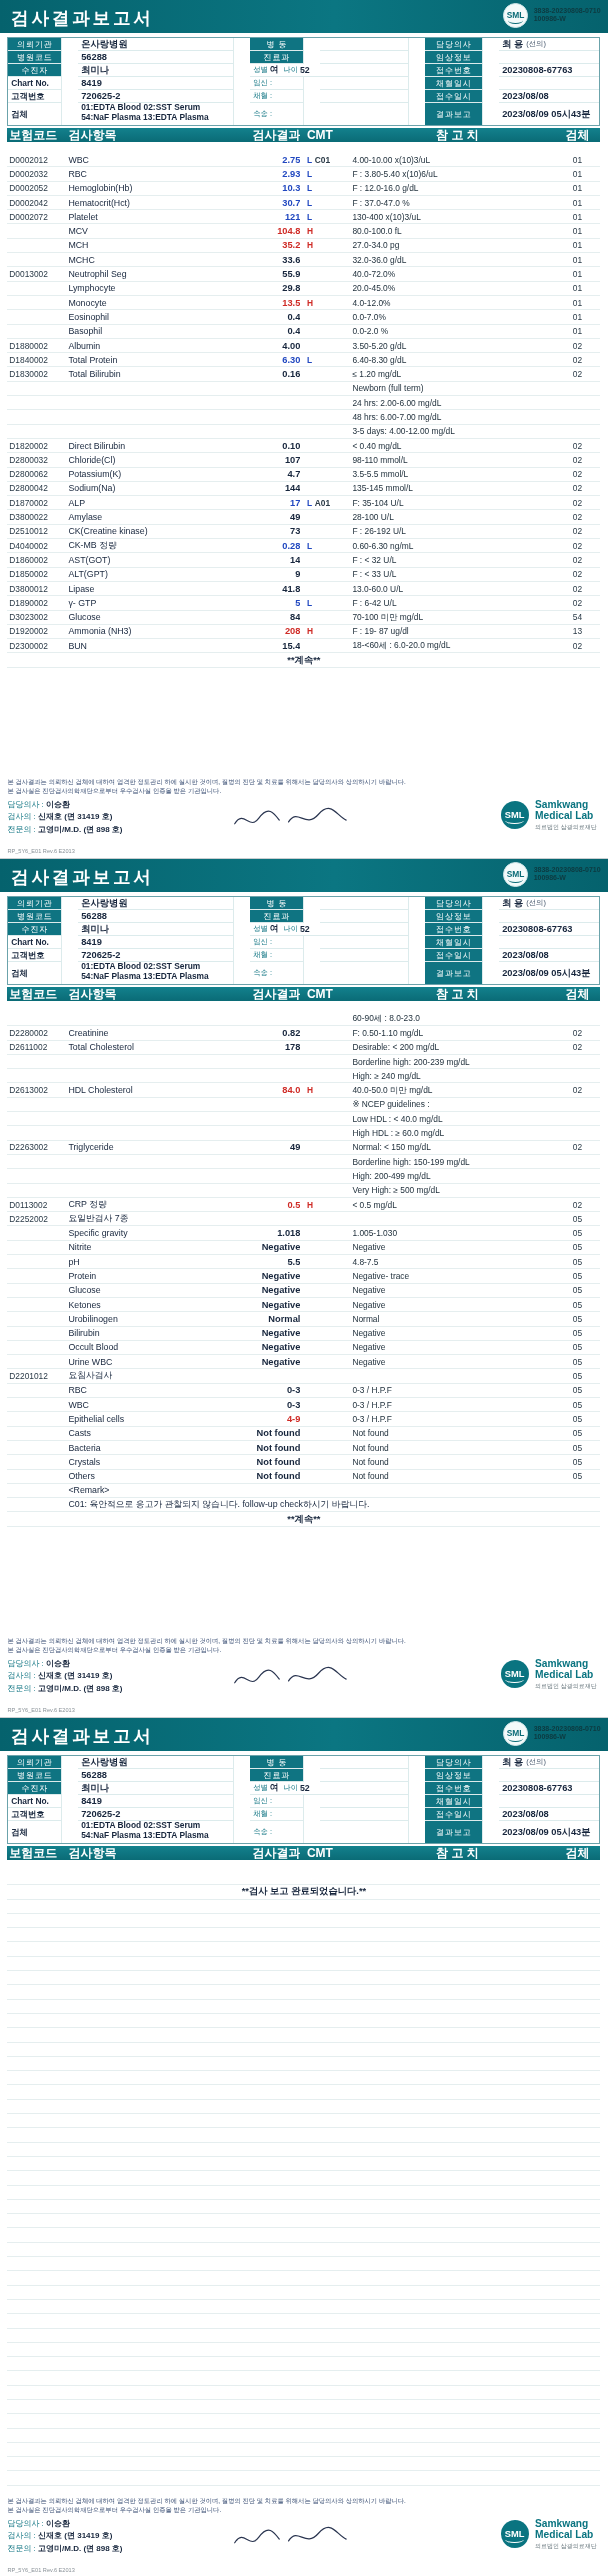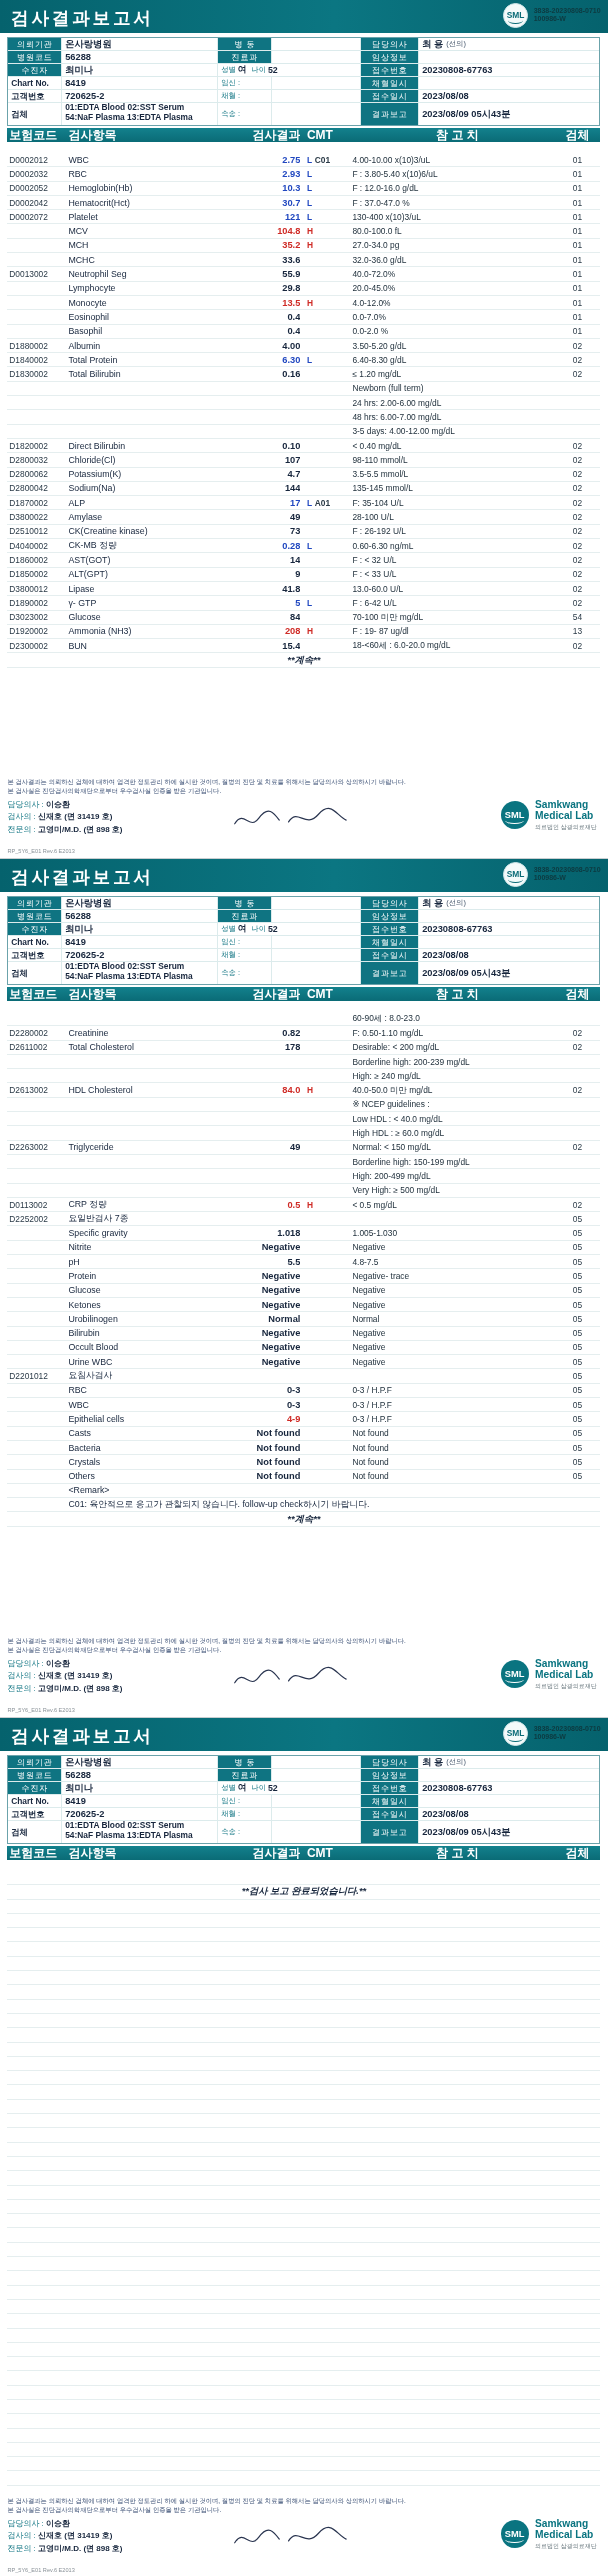--- a/index.html
+++ b/index.html
@@ -38,21 +38,21 @@
   .logo-circle::after {
     content:""; position:absolute; left:3.7px; right:3.7px; top:13px; height:6.5px;
     border-bottom:1.9px solid #0a6b76; border-radius:50%;
   }
 
   
   .info {
     position:absolute; top:37px; left:7.4px; width:593px;
     border:0.9px solid #6ba3ab; background:#fff;
   }
-  .irow { display:grid; grid-template-columns:54px 156px 54px 89px 58px 1fr; height:13px; }
+  .irow { display:grid; grid-template-columns:54px 156px 54px 89px 58px 1fr; height:13px;gap:16px; }
   .irow.tall { height:22px; }
   .ic {
     border-right:0.9px solid #dcebec; border-bottom:0.9px solid #dcebec;
     font-size:8.4px; display:flex; align-items:center; padding:0 2.8px;
     overflow:hidden; white-space:nowrap; color:#2a3a47;
   }
   .irow:last-child .ic { border-bottom:none; }
   .ic:last-child { border-right:none; }
   .teal { background:#0f7482; color:#fff; justify-content:center; font-size:8px; letter-spacing:0.9px; }
   .val  { font-weight:700; color:#17263d; font-size:9.3px; }
@@ -79,21 +79,21 @@
   .c-code { width:61px;  padding-left:1.9px; font-size:8.4px;  color:#2a3a47; }
   .c-item { width:158px; font-size:8.8px;  color:#17263d; }
   .c-res  { width:74px;  justify-content:flex-end; font-weight:700; color:#17263d; font-size:9.3px; }
   .c-cmt  { width:52px;  padding-left:6.5px; font-size:8.4px; color:#2a3a47; font-weight:700; gap:2.8px; }
   .c-ref  { width:210px; font-size:8.4px;  color:#22323e; }
   .c-spec { width:30px;  justify-content:center; font-size:8.4px; color:#2a3a47; }
   .c-wide { font-size:8.8px; color:#17263d; }
   .rc-b { color:#2148c0 !important; }
   .rc-r { color:#cf2b26 !important; }
   .t-center { justify-content:center; }
-  .tcenter { font-weight:700; color:#17263d; font-size:9.3px;font-style:italic; }
+  .tcenter { font-weight:700; color:#17263d; font-size:9.3px; }
   .thead .tc { font-size:12px; color:#fff; font-weight:700; }
   .thead .c-ref { justify-content:center; }
   .thead .c-res { justify-content:flex-end; }
 
   
   .pfooter { position:absolute; left:7.4px; width:593px; bottom:3.7px; height:76px; }
   .notice { font-size:6.3px; color:#31476e; line-height:1.35; }
   .fmain { display:flex; margin-top:3.7px; align-items:flex-start;gap:6px; }
   .staff { font-size:8px; color:#17263d; line-height:1.55; width:218px; }
   .staff .slabel { color:#0f7482; }

